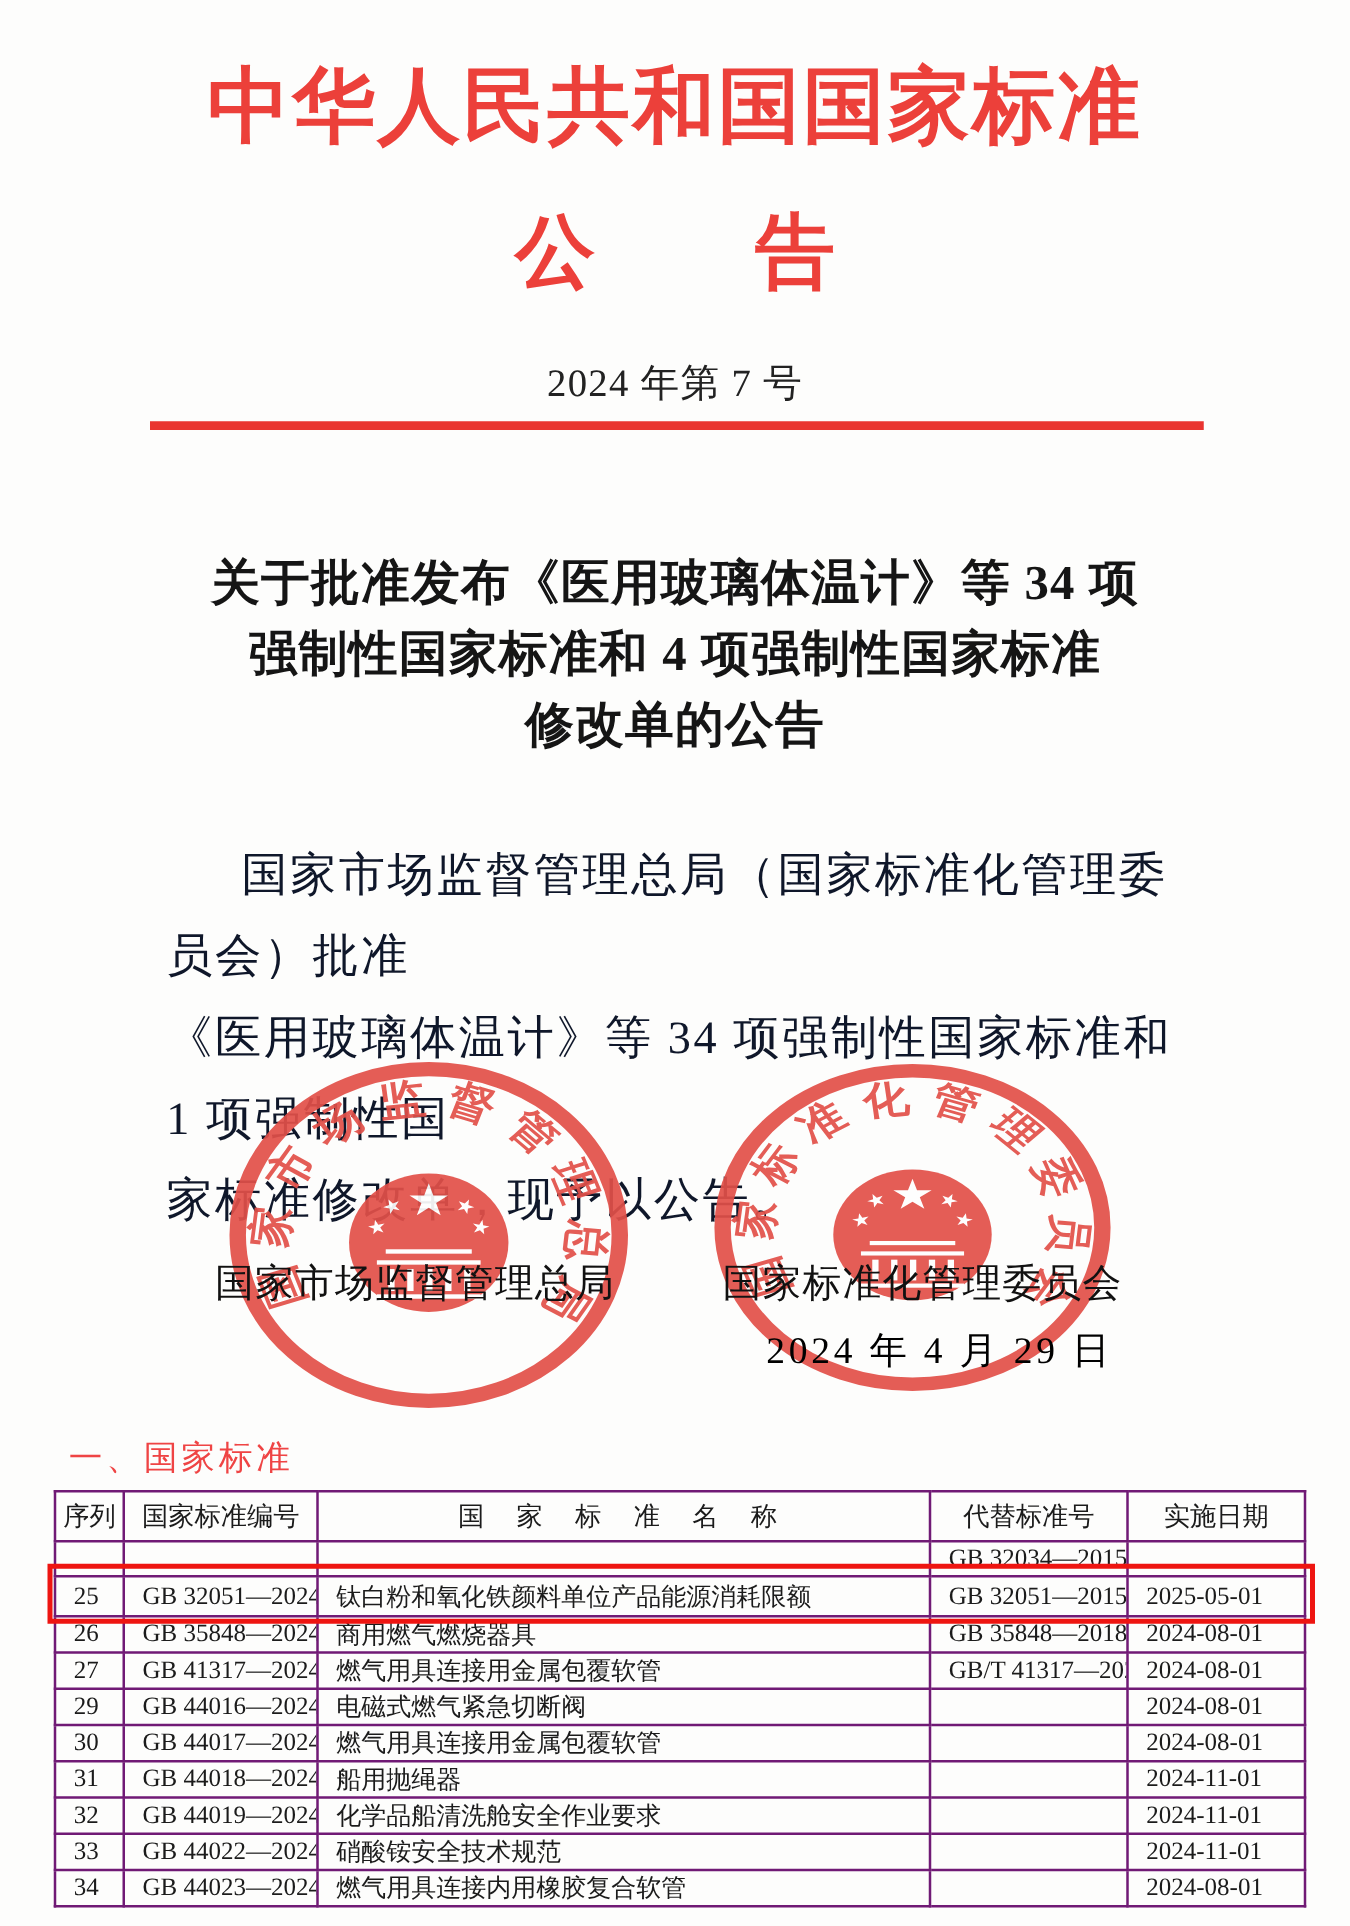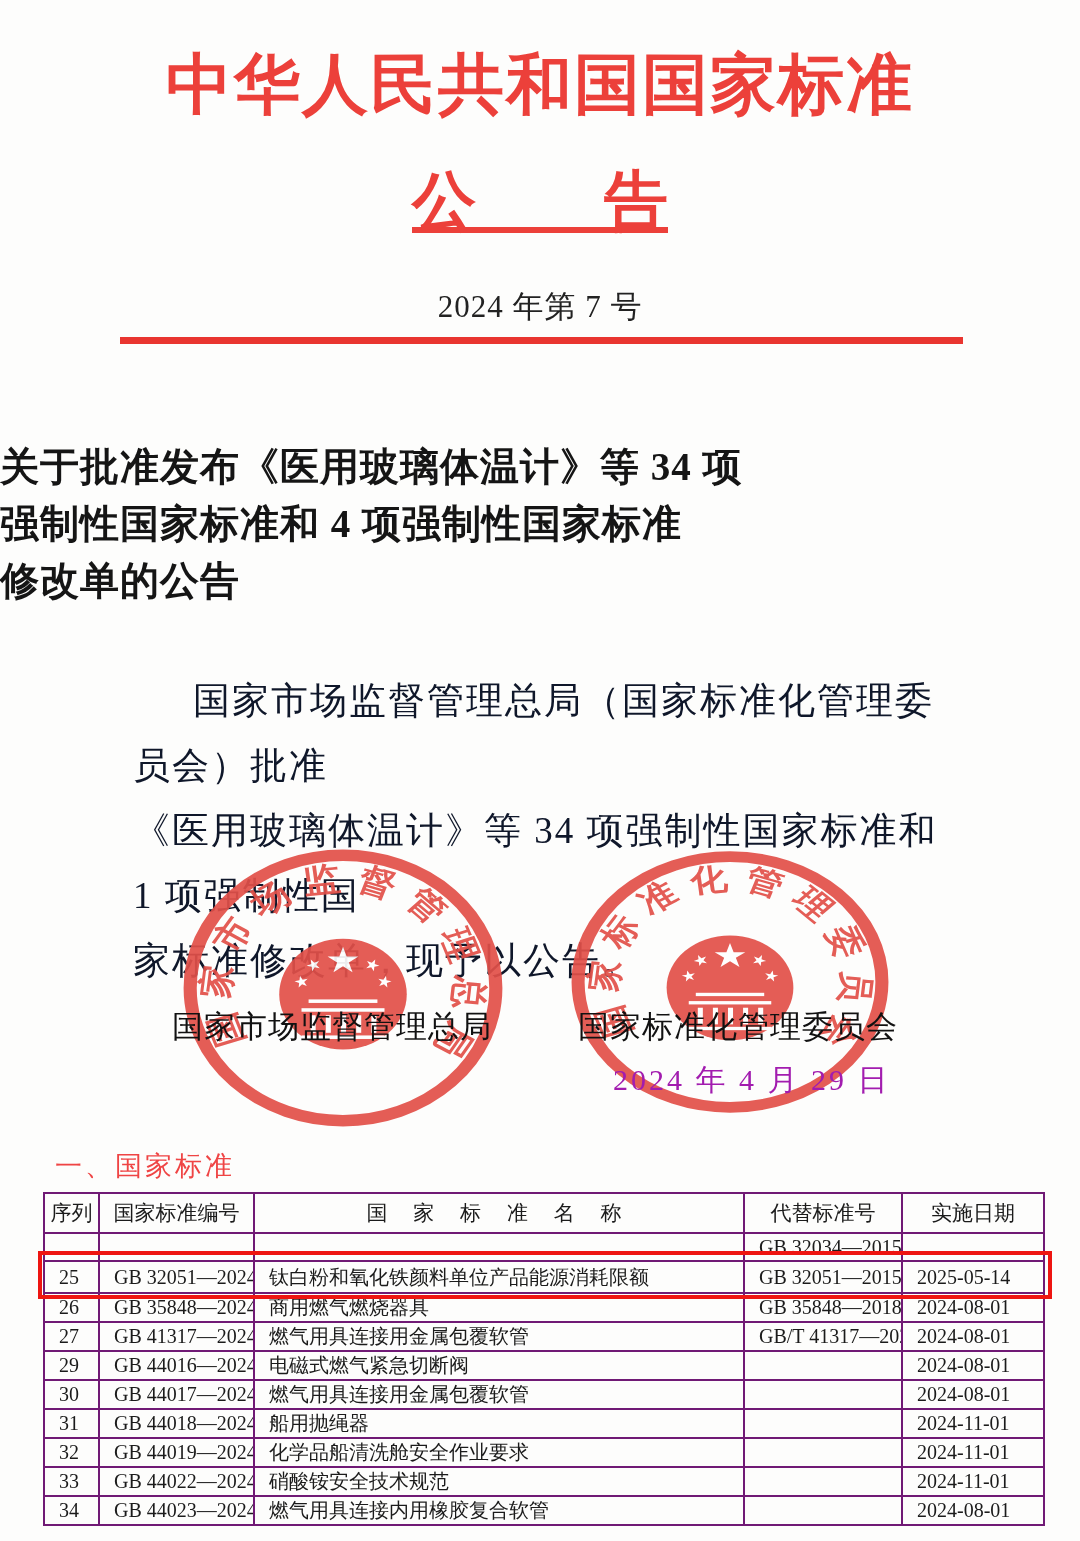--- a/index.html
+++ b/index.html
@@ -9,33 +9,33 @@
     overflow:hidden;margin:0 auto;
   }
   
   .hdr-title{
     position:absolute;top:40px;left:0;width:100%;text-align:center;
     font-size:66px;font-weight:bold;color:var(--title-red);letter-spacing:2px;
     white-space:nowrap;
   }
   .hdr-sub{
     position:absolute;top:158px;left:0;width:100%;text-align:center;
-    font-size:64px;font-weight:bold;color:var(--title-red);text-decoration:underline;
+    font-size:64px;font-weight:bold;color:var(--title-red);
   }
   .issue-no{
     position:absolute;top:286px;left:0;width:100%;text-align:center;
     font-size:31px;letter-spacing:1px;color:#222;
   }
   .red-rule{
     position:absolute;top:337px;left:120px;width:843px;height:7px;
     background:var(--rule-red);
   }
   
   .doc-title{
-    position:absolute;top:438px;left:0;width:100%;text-align:left;
+    position:absolute;top:438px;left:0;width:100%;text-align:center;
     font-size:39px;font-weight:bold;line-height:57px;color:#151515;
     letter-spacing:1px;
   }
   
   .body-par{
     position:absolute;top:668px;left:133px;width:824px;
     font-size:37px;line-height:65px;color:#0f172a;letter-spacing:2px;
   }
   .body-par .indent{text-indent:60px;}
   
@@ -49,21 +49,21 @@
     fill:var(--seal-red);font-family:"Liberation Serif","DejaVu Serif",serif;
     font-weight:bold;font-size:37px;letter-spacing:13px;
   }
   .agency{
     position:absolute;font-size:31px;color:#111;white-space:nowrap;
     letter-spacing:1px;z-index:5;
   }
   .agency-left{left:172px;top:1006px;}
   .agency-right{left:578px;top:1006px;}
   .sign-date{
-    position:absolute;left:613px;top:1060px;font-size:30px;color:#a21caf;
+    position:absolute;left:613px;top:1060px;font-size:30px;color:#000000;
     letter-spacing:3px;z-index:5;white-space:nowrap;
   }
   
   .section-title{
     position:absolute;left:55px;top:1148px;
     font-family:"Liberation Sans","DejaVu Sans",sans-serif;
     font-size:27px;font-weight:500;color:#ef4444;letter-spacing:3px;
   }
   table.std{
     position:absolute;left:43px;top:1192px;width:1000px;
@@ -191,21 +191,21 @@
       <td></td>
       <td></td>
       <td>GB 32034—2015</td>
       <td class="c-date"></td>
     </tr>
     <tr class="h-hl">
       <td class="c-seq">25</td>
       <td>GB 32051—2024</td>
       <td>钛白粉和氧化铁颜料单位产品能源消耗限额</td>
       <td>GB 32051—2015</td>
-      <td class="c-date">2025-05-14</td>
+      <td class="c-date">2025-05-01</td>
     </tr>
     <tr class="h-row">
       <td class="c-seq">26</td>
       <td>GB 35848—2024</td>
       <td>商用燃气燃烧器具</td>
       <td>GB 35848—2018</td>
       <td class="c-date">2024-08-01</td>
     </tr>
     <tr class="h-row">
       <td class="c-seq">27</td>

